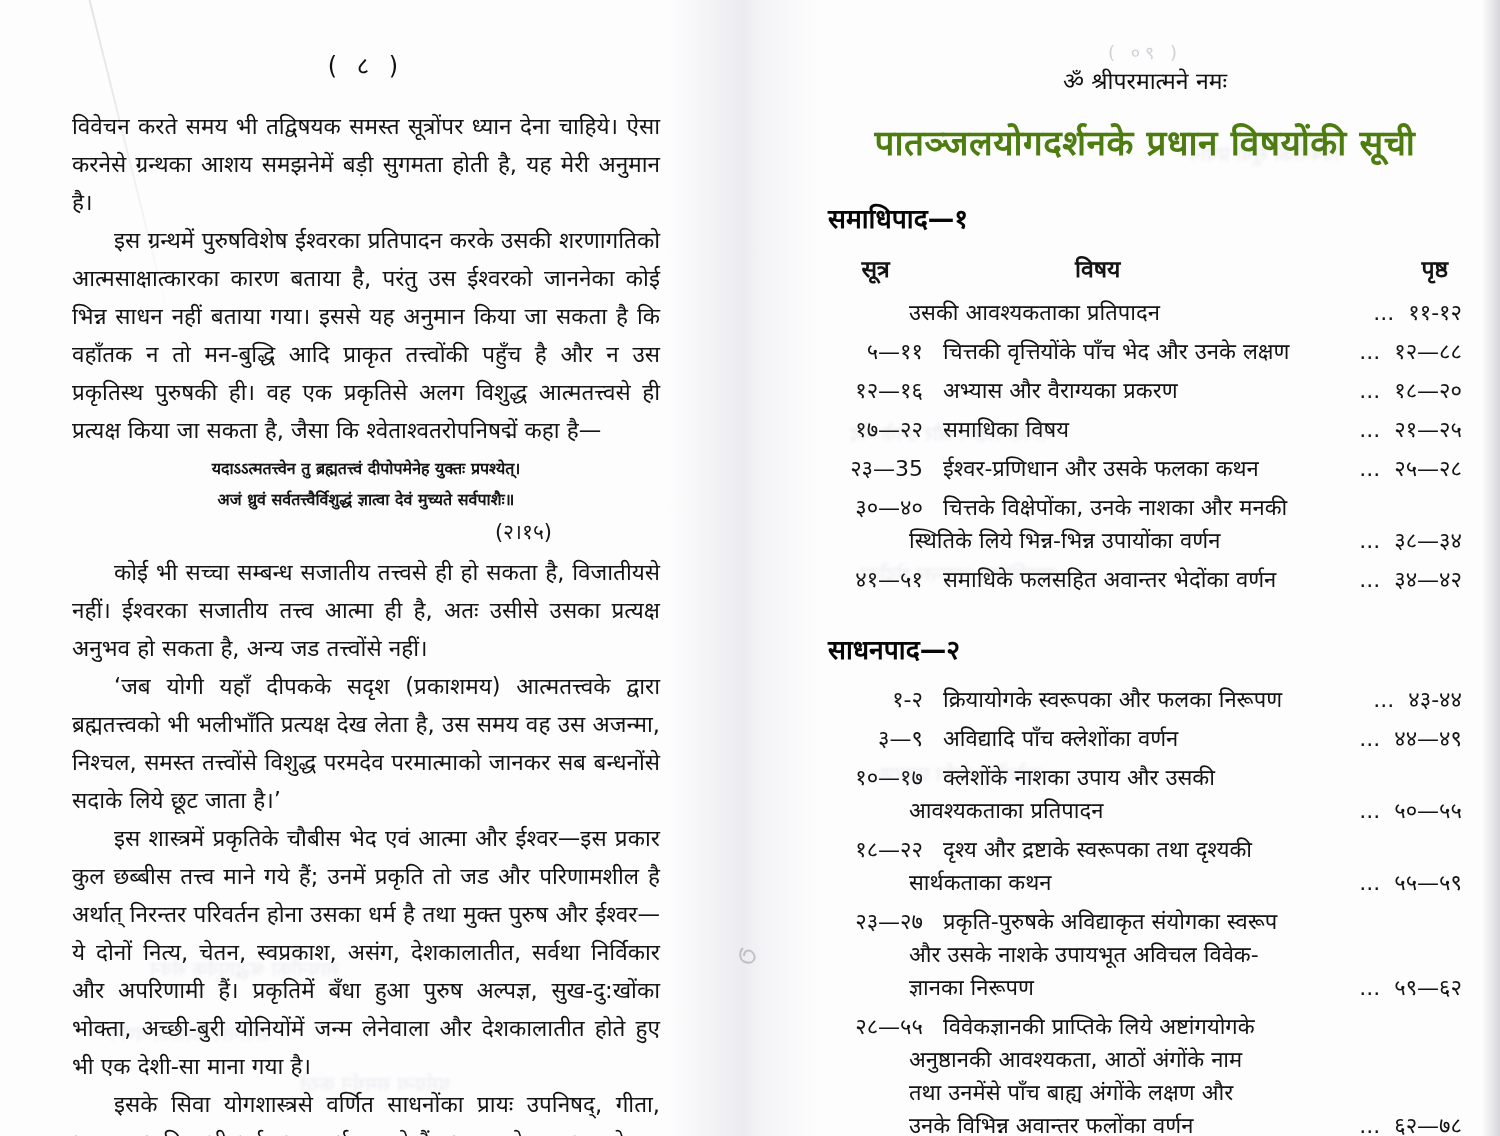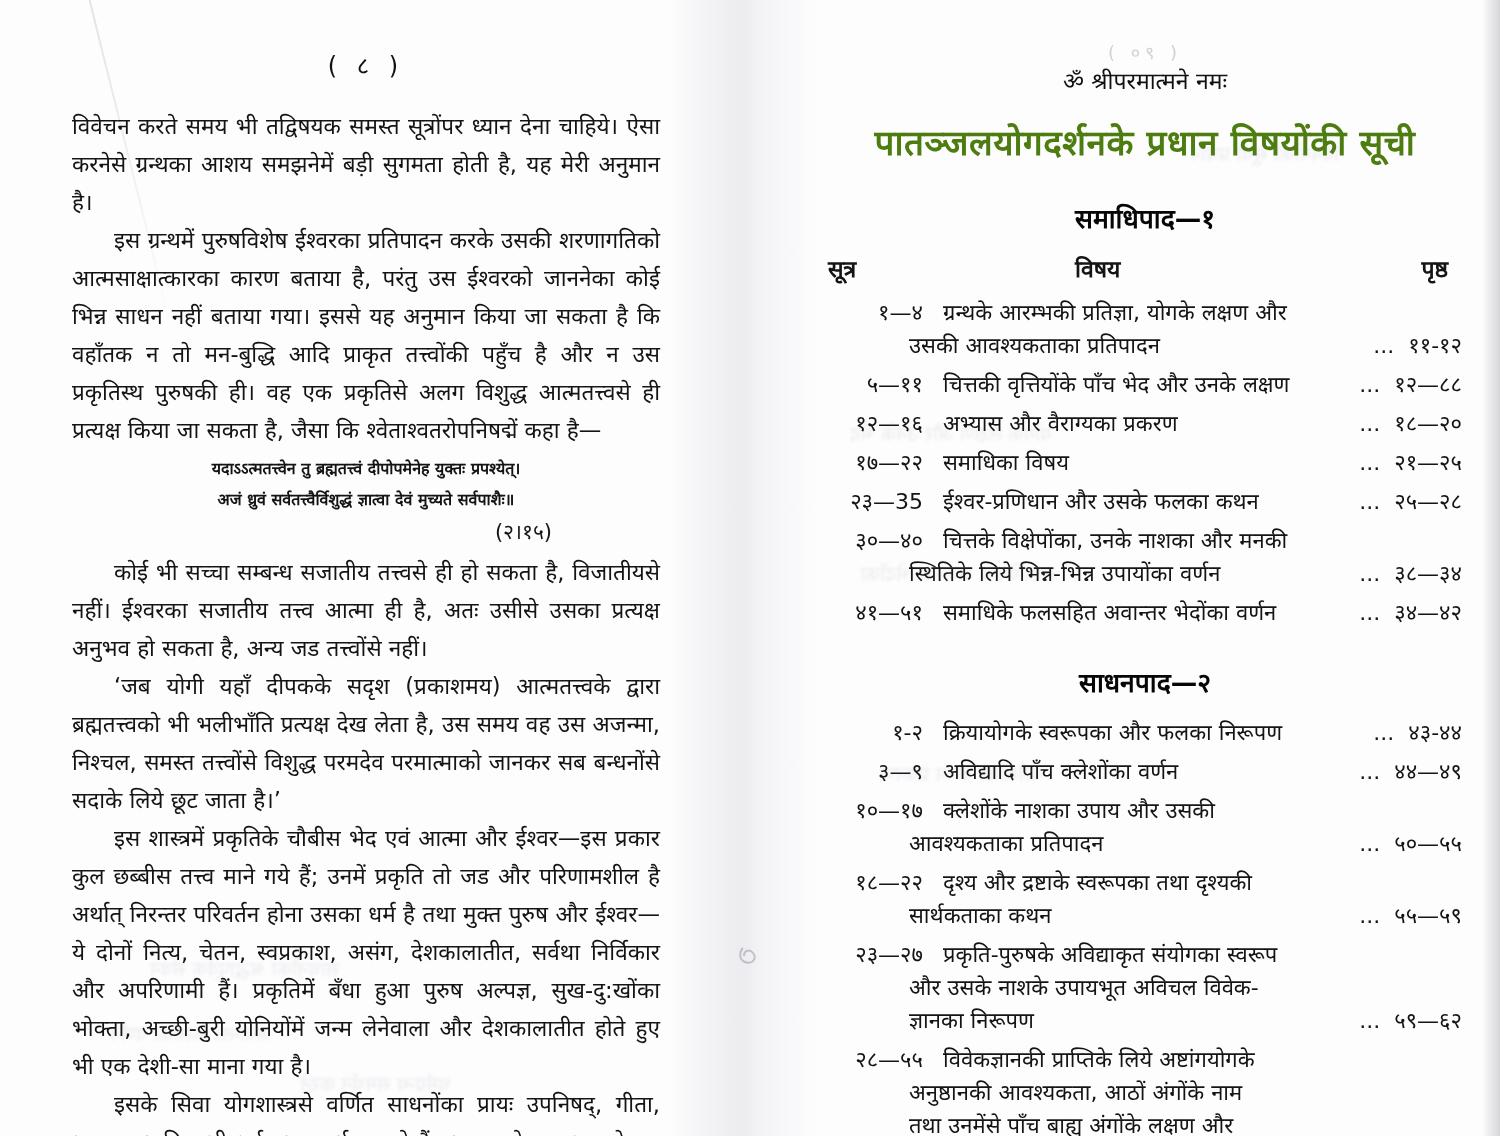--- a/index.html
+++ b/index.html
@@ -46,24 +46,24 @@
   .faint-header{
     text-align:center;font-size:18px;letter-spacing:5px;color:#9a9aa6;opacity:.45;
     filter:blur(.4px);
   }
   .invocation{text-align:center;font-size:23px;margin-bottom:22px;color:#101010;}
   .toc-title{
     text-align:center;font-size:35px;font-weight:bold;margin:0 0 26px 0;color:#4d7c0f;
     letter-spacing:.5px;
   }
   .section-heading{
-    text-align:center;font-size:26.5px;font-weight:bold;margin:35px 0 16px 0;color:#060606;
+    font-size:26.5px;font-weight:bold;margin:35px 0 16px 0;color:#060606;
   }
   .col-head{display:flex;align-items:baseline;font-weight:bold;font-size:23px;margin:2px 0 12px 0;}
-  .col-head .c-sutra{width:95px;text-align:left;}
+  .col-head .c-sutra{width:95px;text-align:center;}
   .col-head .c-subject{margin-left:152px;}
   .col-head .c-page{margin-left:auto;margin-right:14px;}
   .toc-entry{margin-bottom:6px;font-size:22px;line-height:33px;}
   .toc-row{display:flex;align-items:baseline;}
   .toc-sutra{width:95px;text-align:right;white-space:nowrap;flex:none;}
   .toc-subject{margin-left:20px;}
   .toc-cont{margin-left:81px;}
   .toc-tail{margin-left:auto;white-space:nowrap;padding-left:10px;}
   .toc-dots{margin-right:14px;}
 
@@ -105,24 +105,20 @@
     <div id="toc-sections">
         <div class="toc-section">
           <div class="section-heading">समाधिपाद—१</div>
           <div class="col-head">
             <span class="c-sutra">सूत्र</span>
             <span class="c-subject">विषय</span>
             <span class="c-page">पृष्ठ</span>
           </div>
           <div class="toc-entry">
             <div class="toc-row">
-              <span class="toc-sutra">१—४</span>
-              <span class="toc-subject">ग्रन्थके आरम्भकी प्रतिज्ञा, योगके लक्षण और</span>
-            </div>
-            <div class="toc-row">
               <span class="toc-cont">उसकी आवश्यकताका प्रतिपादन</span>
               <span class="toc-tail"><span class="toc-dots">...</span><span>११-१२</span></span>
             </div>
           </div>
           <div class="toc-entry">
             <div class="toc-row">
               <span class="toc-sutra">५—११</span>
               <span class="toc-subject">चित्तकी वृत्तियोंके पाँच भेद और उनके लक्षण</span>
               <span class="toc-tail"><span class="toc-dots">...</span><span>१२—८८</span></span>
             </div>

